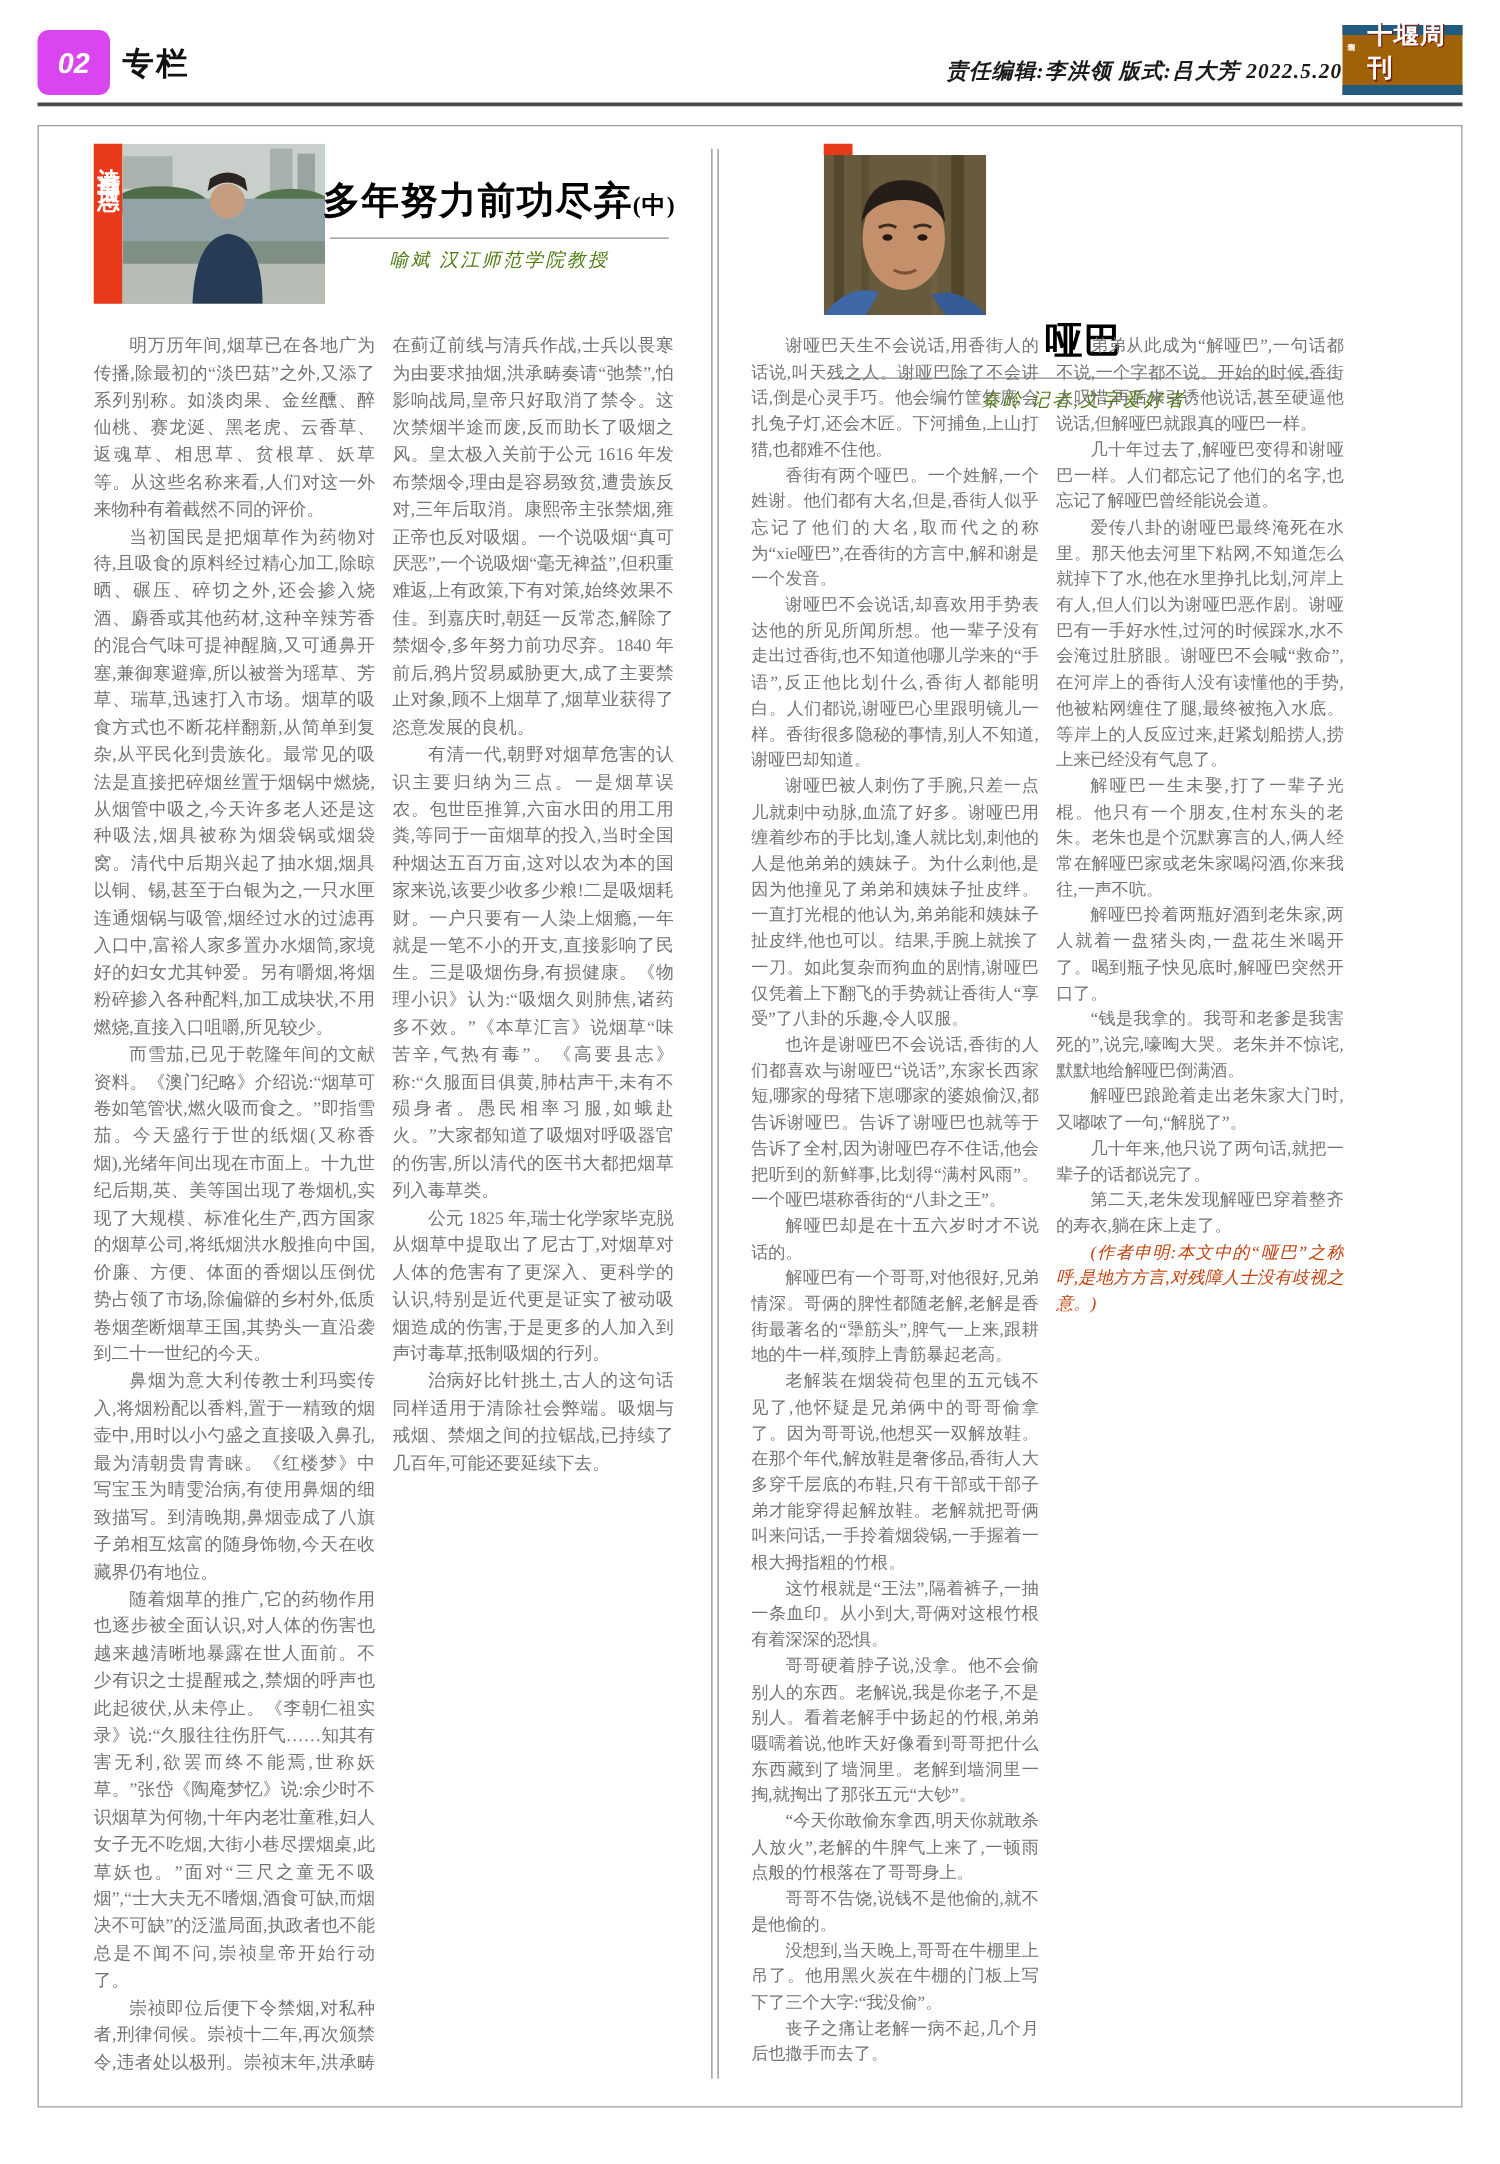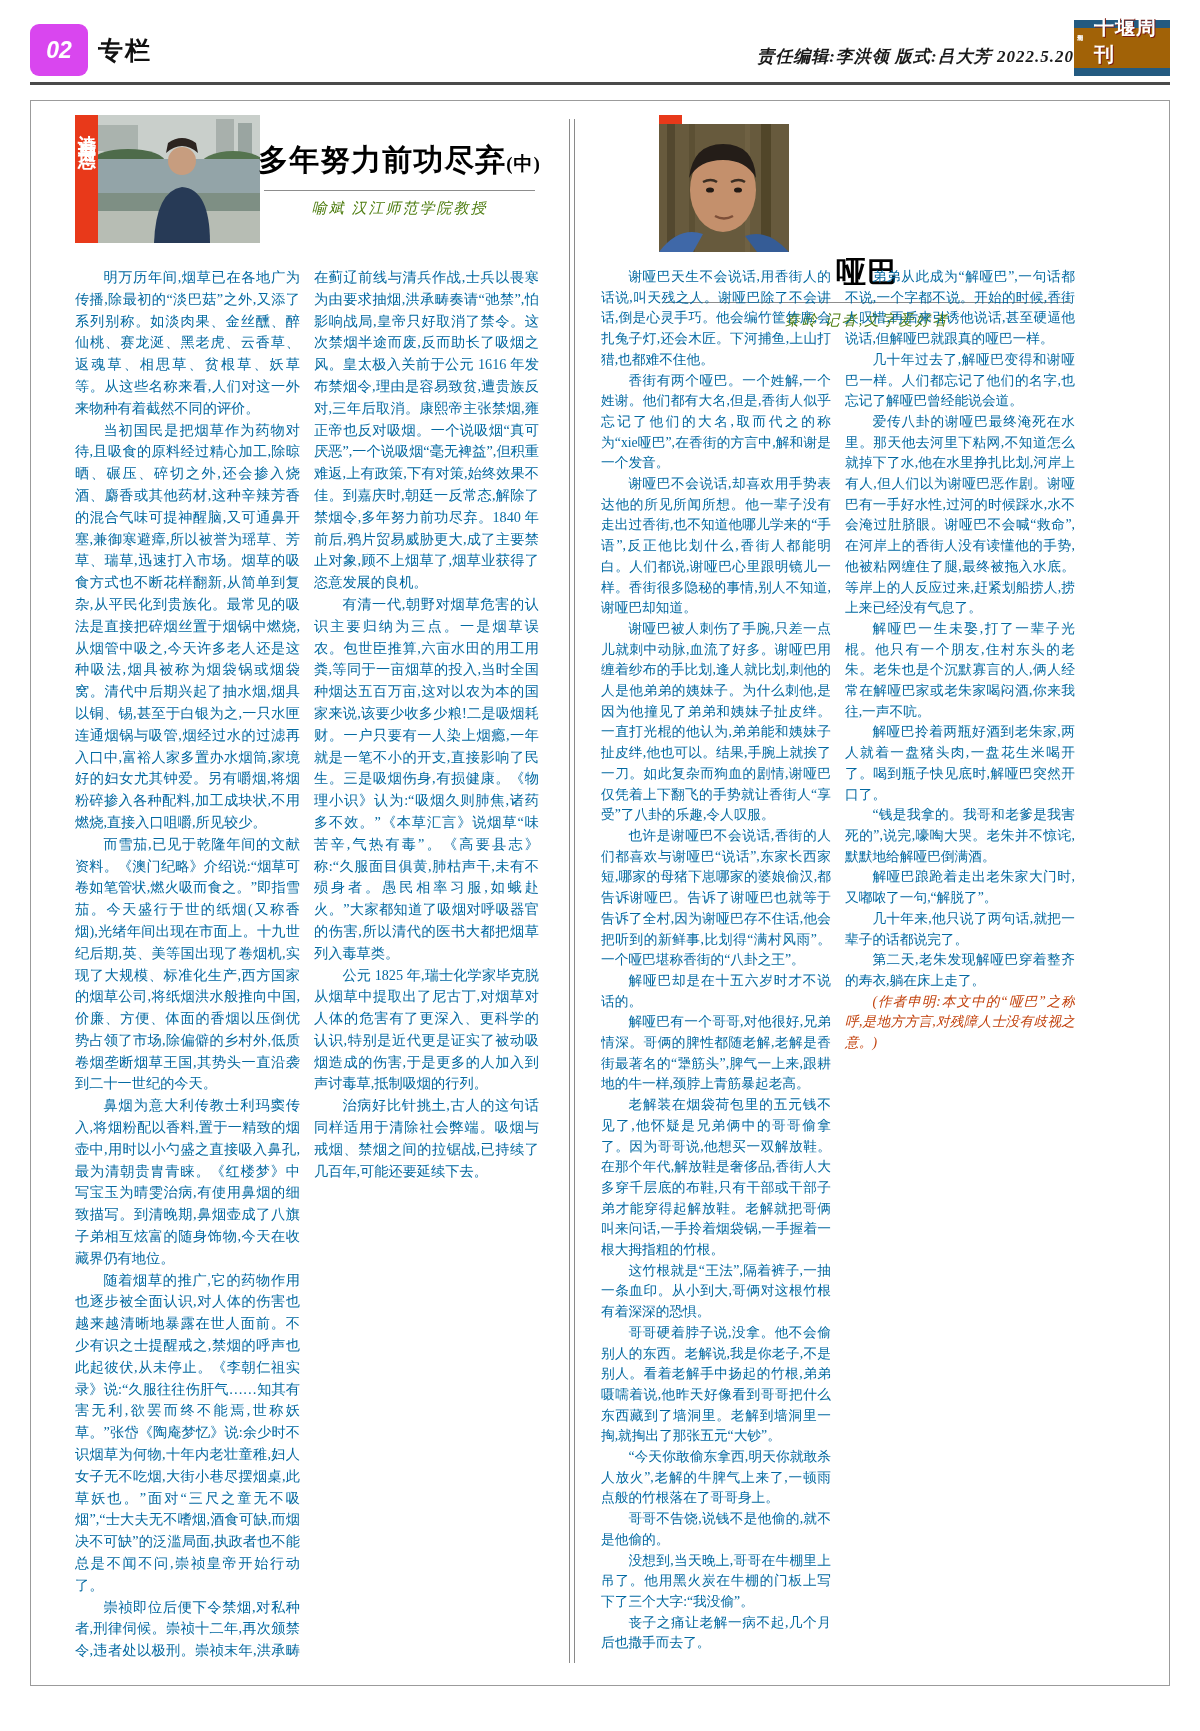--- a/index.html
+++ b/index.html
@@ -37,21 +37,21 @@
   .photo{display:block;flex:none;}
   .title-wrap{flex:1;display:flex;flex-direction:column;justify-content:center;align-items:center;padding:0 4px;min-width:0;}
   .art-title{margin:0;font-size:30px;font-weight:bold;color:#000;letter-spacing:1px;white-space:nowrap;}
   .title-suffix{font-size:19px;font-weight:bold;}
   .title-rule{width:100%;height:1px;background:#8d8d8d;margin:9px 0 8px 0;}
   .byline{font-size:15px;font-style:italic;color:#4d7c0f;letter-spacing:2px;}
 
   .article-body{margin-top:24px;column-gap:14px;column-count:2;column-fill:auto;height:1400px;overflow:hidden;}
   .body-left{font-size:14.2px;line-height:21.8px;}
   .body-right{font-size:13.7px;line-height:20.7px;}
-  .para{margin:0;text-indent:2em;text-align:justify;color:#0369a1;}
+  .para{margin:0;text-indent:2em;text-align:justify;color:#737373;}
   .para.note{font-style:italic;color:#c2410c;}
 </style>
 </head>
 <body>
 
 <header class="page-header">
   <div class="ph-left">
     <div class="page-num">02</div>
     <div class="section">专栏</div>
   </div>

